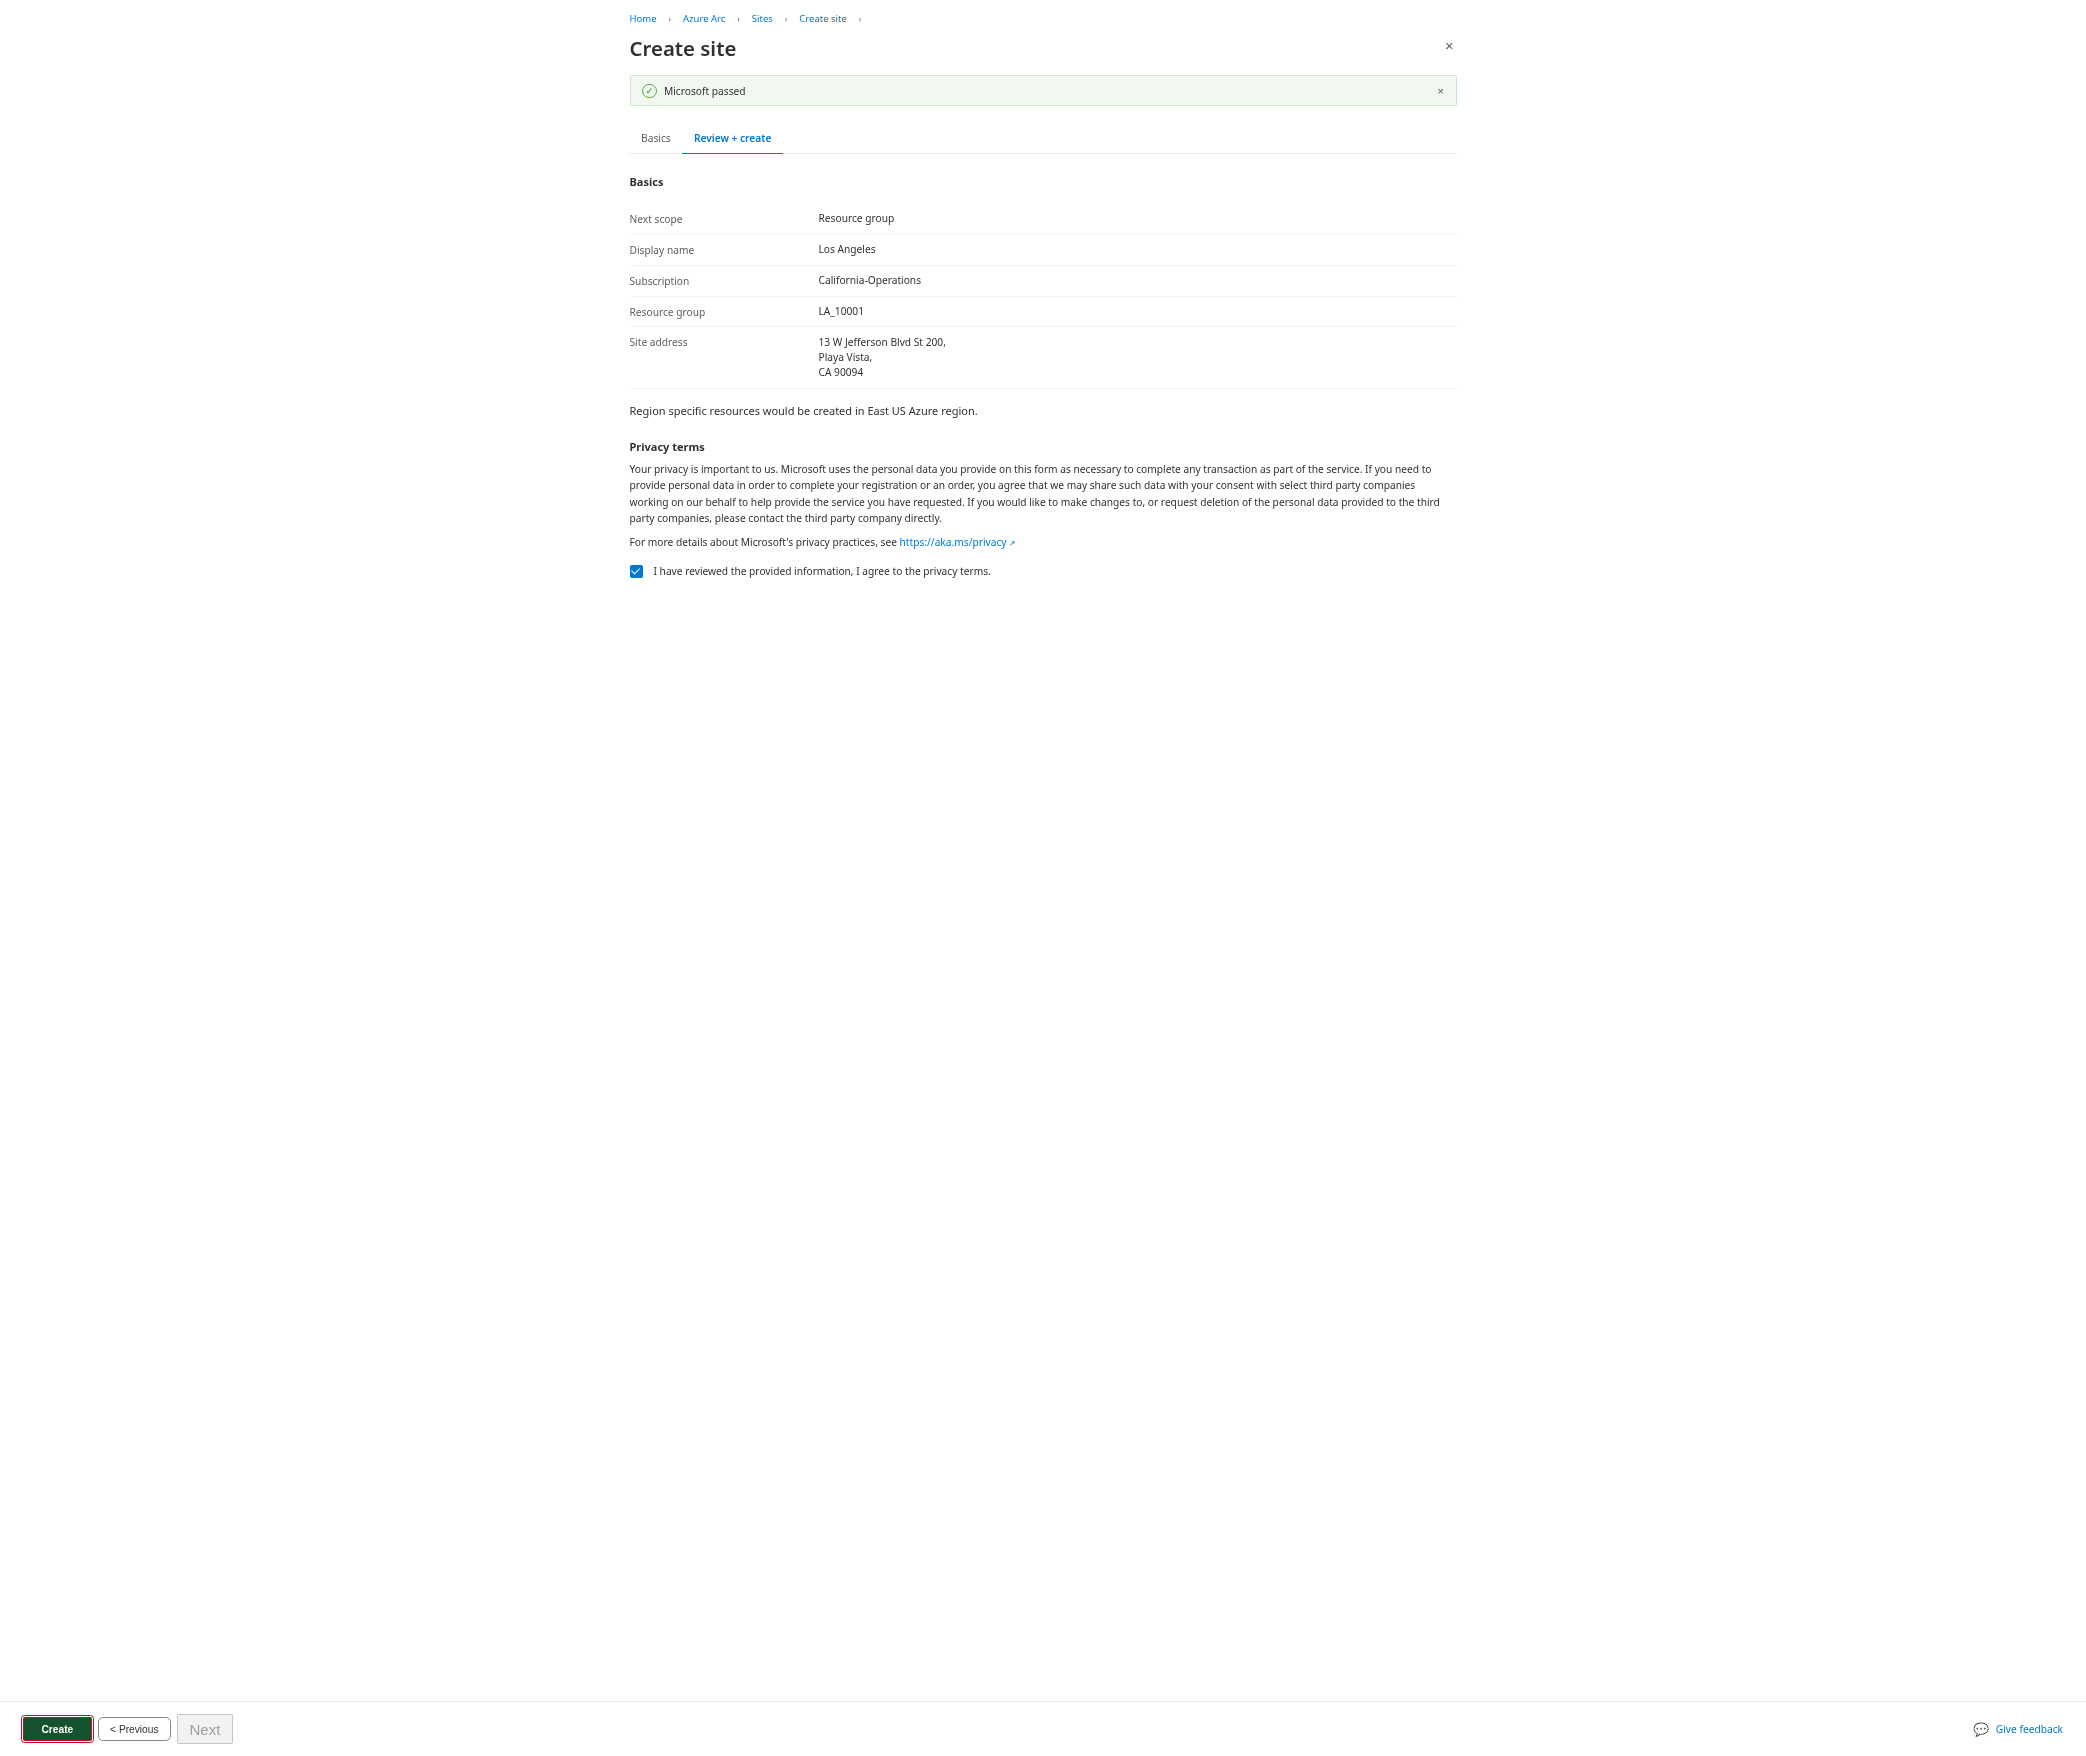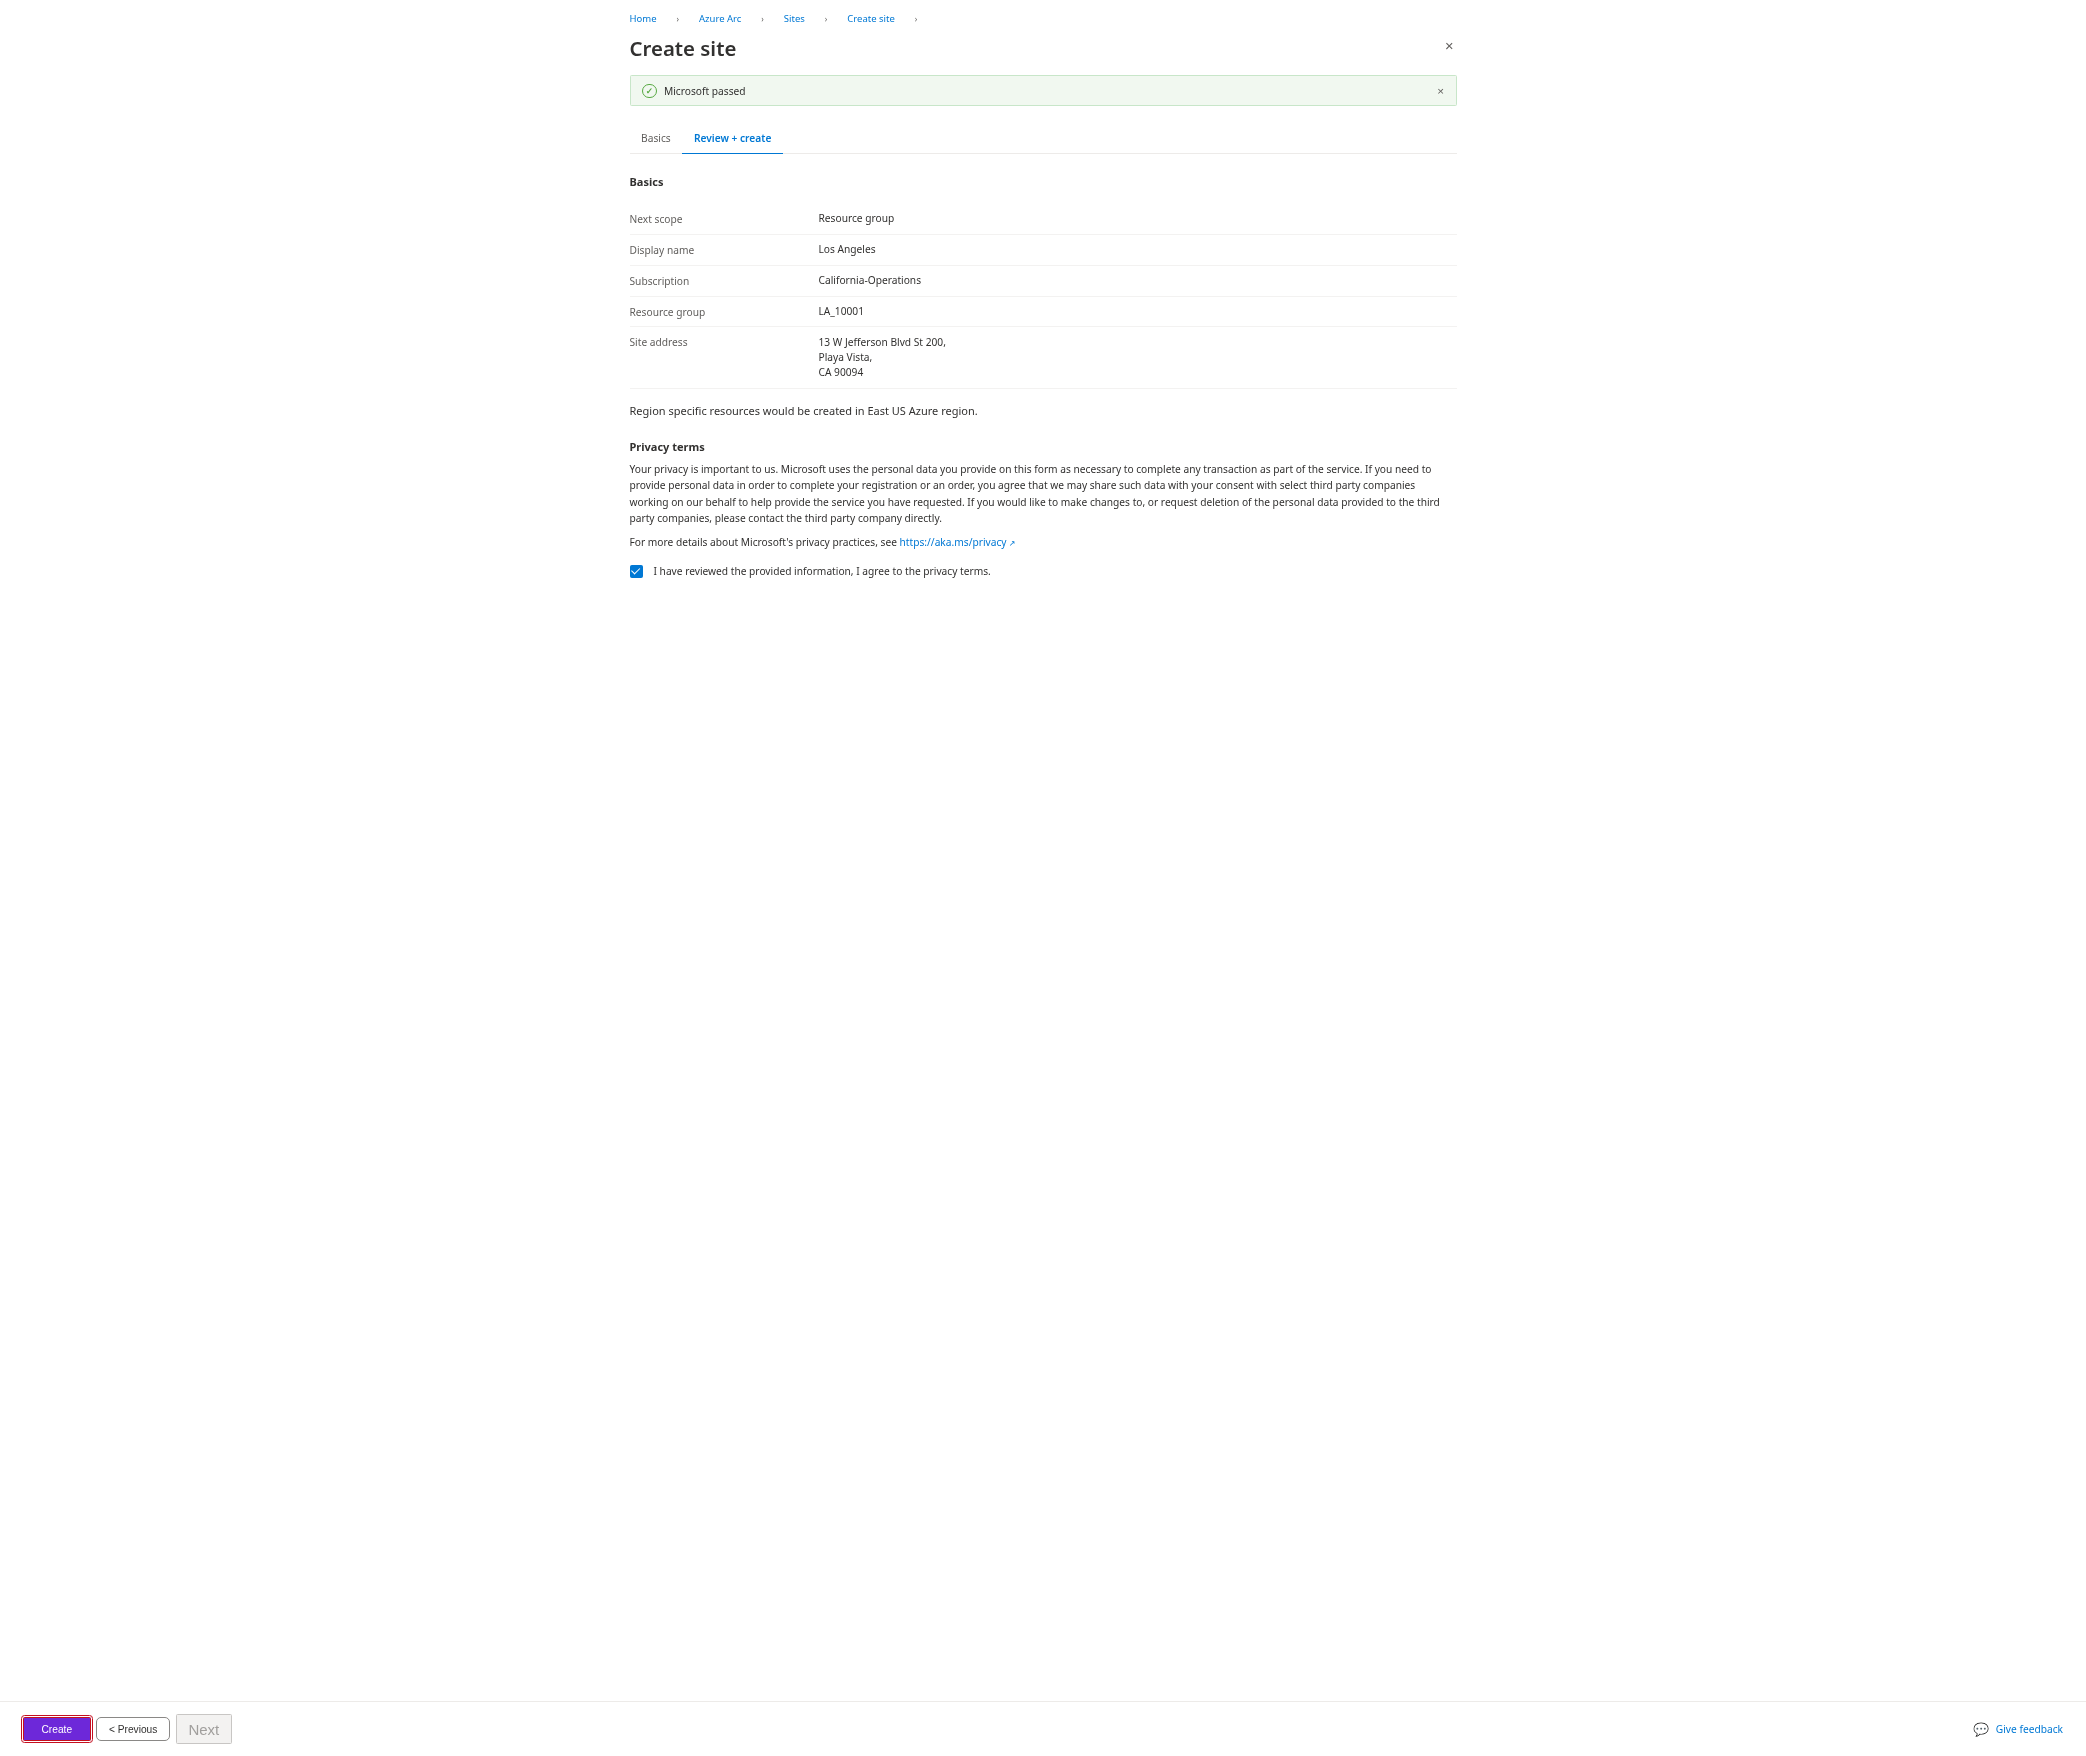--- a/index.html
+++ b/index.html
@@ -13,21 +13,21 @@
     .page-wrapper {
       max-width: 873px;
       margin: 0 auto;
       padding: 11.6px 23px 0 23px;
       position: relative;
     }
     
     .breadcrumb {
       display: flex;
       align-items: center;
-      gap: 20px;
+      gap: 12px;
       font-size: 9.5px;
       color: #0078d4;
       margin-bottom: 11.6px;
     }
     .breadcrumb a {
       color: #0078d4;
       text-decoration: none;
     }
     .breadcrumb-sep {
       color: #605e5c;
@@ -228,27 +228,27 @@
       display: flex;
       align-items: center;
       justify-content: space-between;
     }
     .footer-left {
       display: flex;
       align-items: center;
       gap: 5.8px;
     }
     .btn-create {
-      background: #6d28d9;
+      background: #14532d;
       color: #fff;
       border: 1.5px solid #c50f1f;
       border-radius: 1.5px;
       padding: 5.8px 17.5px;
       font-size: 10.2px;
-      font-weight: 400;
+      font-weight: 700;
       cursor: pointer;
       outline: 1.5px solid #c50f1f;
       outline-offset: 1.5px;
     }
     .btn-secondary {
       background: #fff;
       color: #323130;
       border: 0.7px solid #8a8886;
       border-radius: 5px;
       padding: 5.8px 11.6px;

